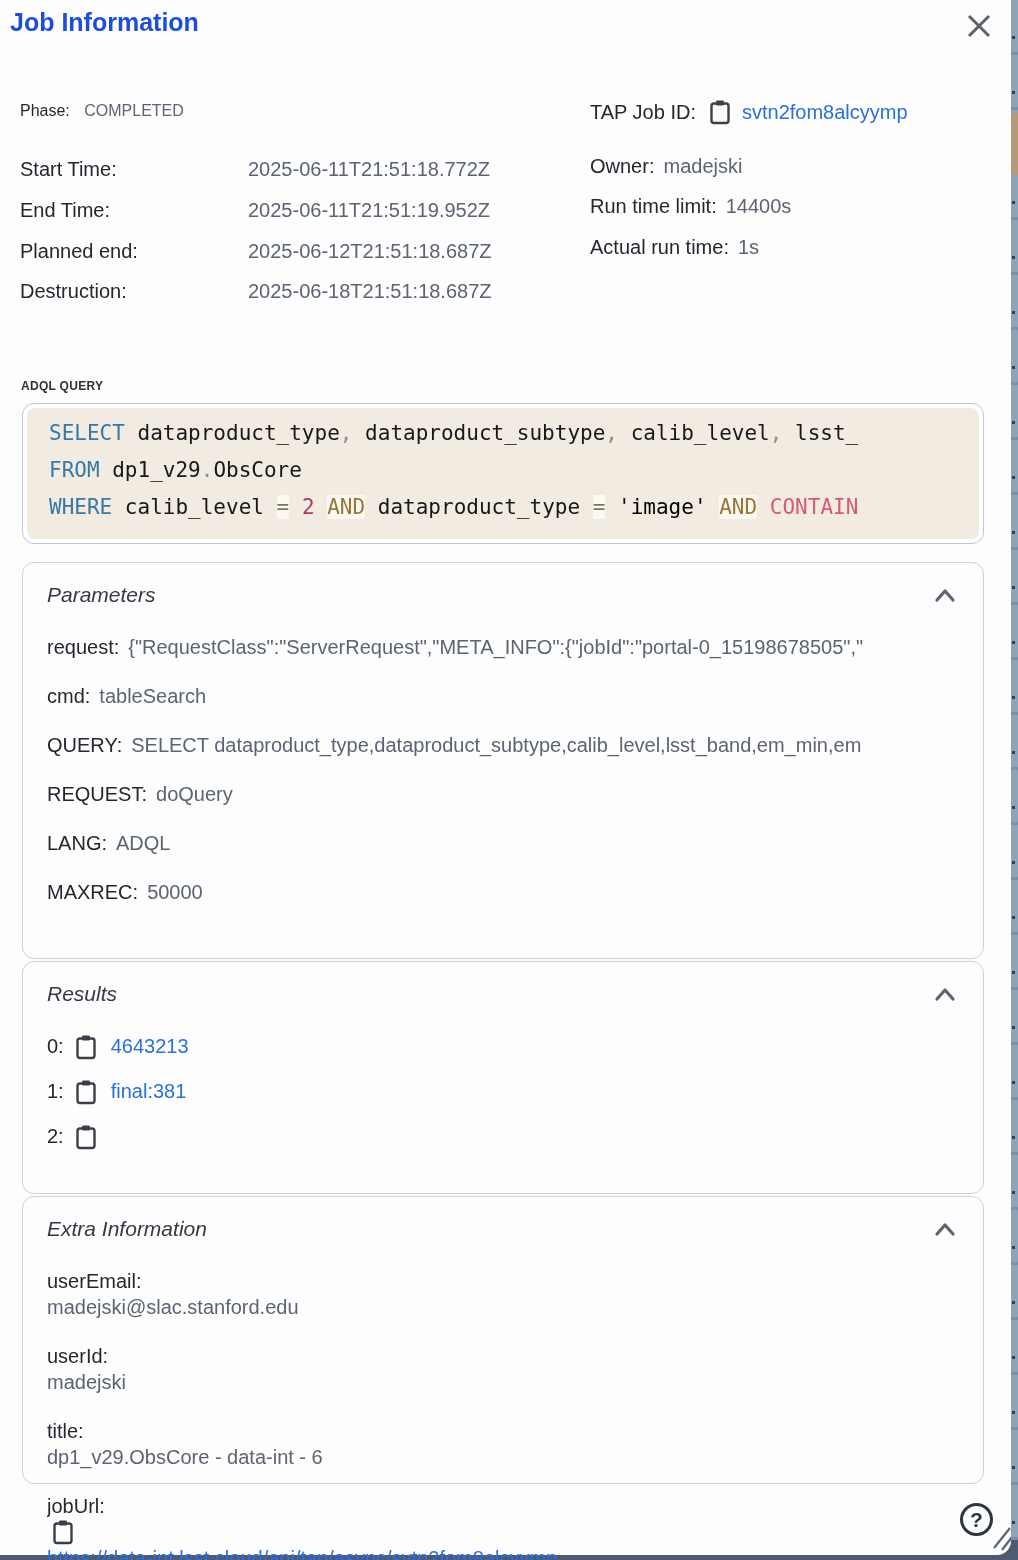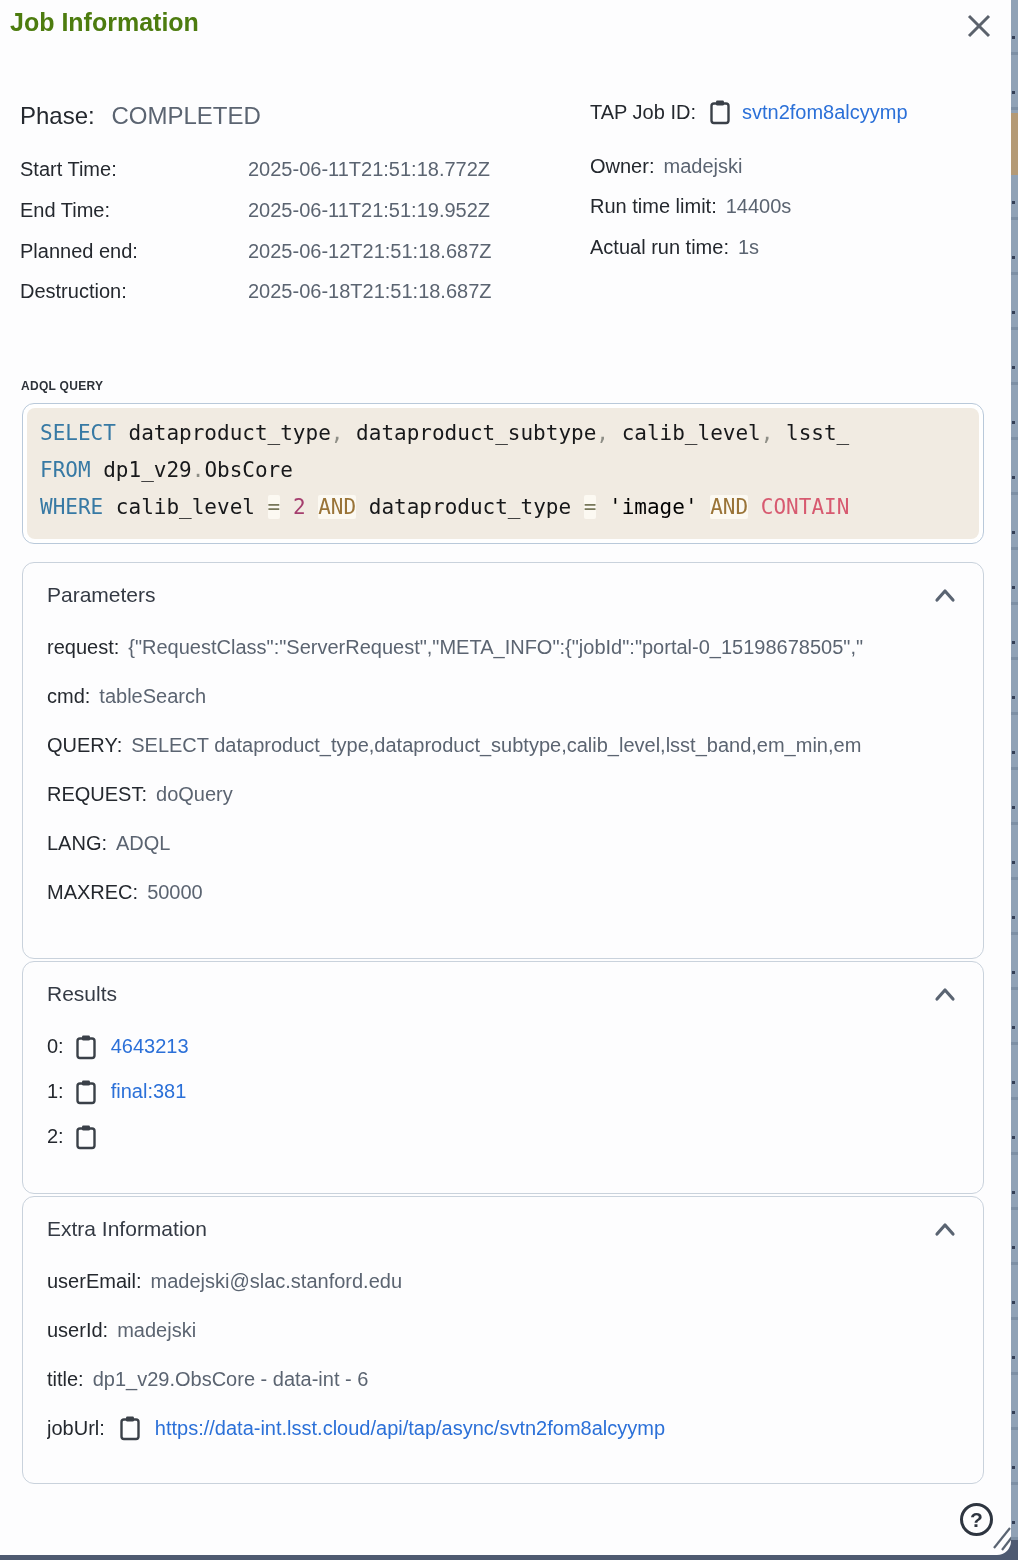--- a/index.html
+++ b/index.html
@@ -19,26 +19,26 @@
     background:repeating-linear-gradient(180deg,#90a2b6 0 52px,#7d90a5 52px 55px);
   }
   .bg-strip::after{
     content:"";position:absolute;left:1px;top:36px;width:3px;height:100%;
     background:repeating-linear-gradient(180deg,#333f55 0 3px,transparent 3px 55px);
   }
   .bg-strip-tan{position:absolute;left:1011px;top:113px;width:7px;height:62px;background:#b49a76;}
 
   .title{
     position:absolute;left:10px;top:8px;
-    font-size:25px;font-weight:700;color:#4d7c0f;
+    font-size:25px;font-weight:700;color:#1d4ed8;
   }
   .close-btn{position:absolute;left:964px;top:11px;width:30px;height:30px;cursor:pointer;color:#5b626c;}
   .close-btn svg{width:100%;height:100%;}
 
-  .phase-row{position:absolute;left:20px;top:102px;font-size:24px;white-space:nowrap;}
+  .phase-row{position:absolute;left:20px;top:102px;font-size:16px;white-space:nowrap;}
   .tap-row{position:absolute;left:590px;top:99px;display:flex;align-items:center;font-size:20px;white-space:nowrap;}
 
   .lbl{color:#24282e;}
   .val{color:#5b6471;}
   .link{color:#2b70d8;cursor:pointer;}
 
   .times{position:absolute;left:20px;top:158px;width:540px;}
   .time-row{display:flex;height:40.8px;align-items:flex-start;font-size:20px;}
   .time-row .lbl{width:228px;flex:none;}
   .owner-col{position:absolute;left:590px;top:155px;}
@@ -46,21 +46,21 @@
   .owner-row .lbl{margin-right:9px;}
 
   .adql-heading{position:absolute;left:21px;top:379px;font-size:12px;font-weight:600;color:#2d3239;letter-spacing:.3px;}
 
   .code-box{
     position:absolute;left:22px;top:403px;width:962px;height:141px;box-sizing:border-box;
     border:1.5px solid #b9c9da;border-radius:12px;background:#fff;padding:4px;
   }
   .code-inner{
     width:100%;height:100%;box-sizing:border-box;overflow:hidden;
-    background:#f1ebe2;border-radius:8px;padding:7px 13px;
+    background:#f1ebe2;border-radius:8px;padding:7px 22px;
     font-family:"DejaVu Sans Mono", monospace;font-size:21px;line-height:37px;
     white-space:pre;color:#17181a;
   }
   .tk-kw{color:#3779a4;}
   .tk-id{color:#17181a;}
   .tk-p{color:#8e8e86;}
   .tk-op{color:#77775a;background:#fcf9f2;border-radius:2px;}
   .tk-num{color:#a53e6e;}
   .tk-and{color:#9a7438;background:#fcf9f2;border-radius:2px;}
   .tk-str{color:#000000;}
@@ -69,33 +69,34 @@
   .section{
     position:absolute;left:22px;width:962px;box-sizing:border-box;
     border:1.5px solid #c9d2dc;border-radius:12px;
   }
   .sec-params{top:562px;height:397px;}
   .sec-results{top:961px;height:233px;}
   .sec-extra{top:1196px;height:288px;}
   .sec-head{
     display:flex;justify-content:space-between;align-items:center;
     padding:20px 26px 0 24px;
+    font-style:italic;
   }
   .sec-title{font-size:21px;color:#343a44;}
   .chev{width:24px;height:18px;color:#5a6472;cursor:pointer;}
   .chev svg{width:100%;height:100%;}
 
   .rows{padding:27px 24px 0;}
   .p-row{font-size:20px;line-height:26px;margin-bottom:23px;white-space:nowrap;overflow:hidden;}
   .p-row .lbl{margin-right:9px;}
   .r-row{font-size:20px;line-height:27px;margin-bottom:18px;white-space:nowrap;overflow:hidden;display:flex;align-items:center;}
   .r-row .idx{color:#24282e;margin-right:10px;}
   .clip-icon{width:24px;height:26px;color:#3a4048;margin-right:13px;flex:none;cursor:pointer;}
   .clip-icon svg{width:100%;height:100%;display:block;}
-  .x-row{font-size:20px;line-height:26px;margin-bottom:23px;white-space:nowrap;overflow:hidden;display:flex;align-items:flex-end;}
+  .x-row{font-size:20px;line-height:26px;margin-bottom:23px;white-space:nowrap;overflow:hidden;display:flex;align-items:flex-start;flex-direction:column;}
   .x-row .lbl{margin-right:9px;}
 
   .help-btn{
     position:absolute;left:960px;top:1503px;width:27px;height:27px;border-radius:50%;
     border:3.5px solid #2e3540;color:#2e3540;display:flex;align-items:center;justify-content:center;
     font-size:21px;font-weight:700;cursor:pointer;background:#fdfdfe;
   }
   .resize-grip{position:absolute;left:990px;top:1524px;width:24px;height:28px;color:#5a6472;cursor:nwse-resize;}
   .resize-grip svg{width:100%;height:100%;}
 </style>

